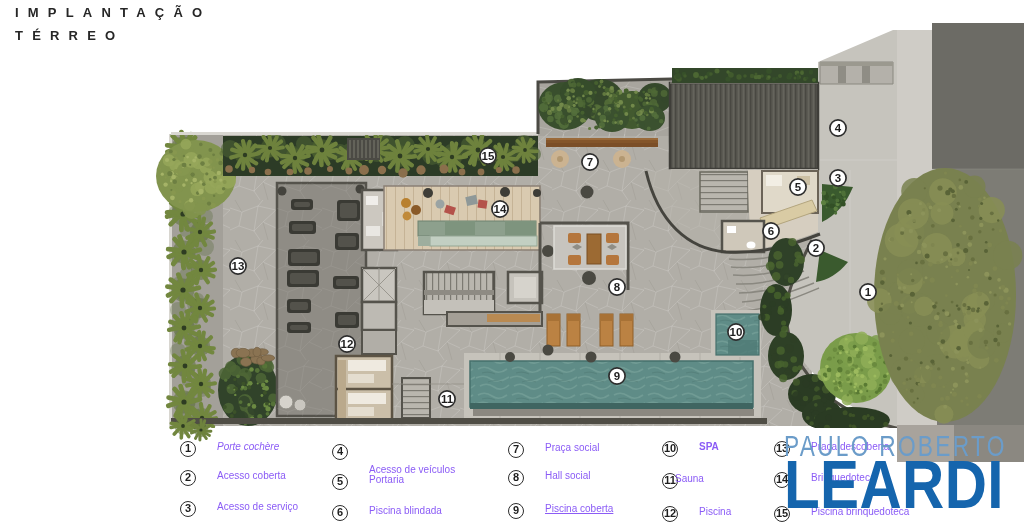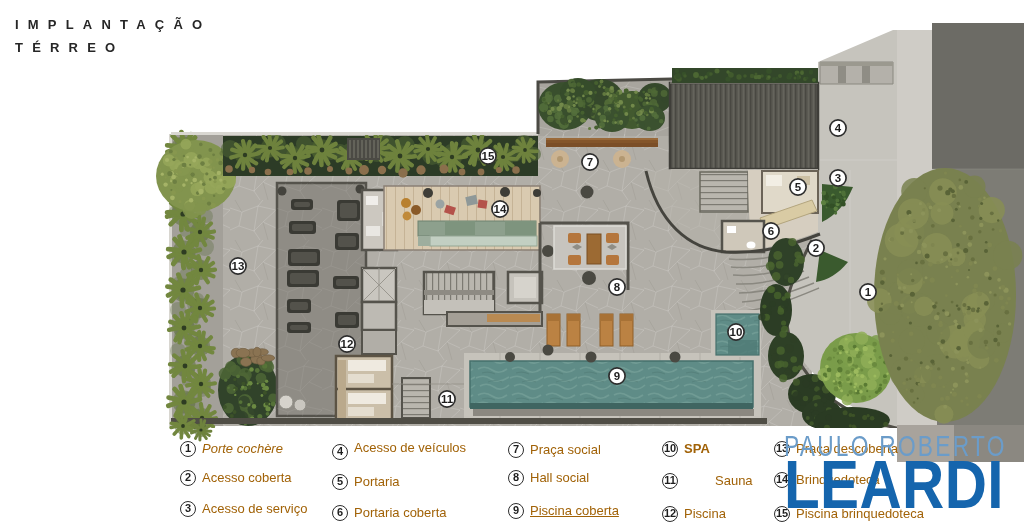--- a/index.html
+++ b/index.html
@@ -1,19 +1,19 @@
 <!DOCTYPE html>
 <html><head><meta charset="utf-8">
 <style>
 * { margin:0; padding:0; box-sizing:border-box; }
 html,body { width:1024px; height:530px; background:#fff; font-family:"Liberation Sans", sans-serif; overflow:hidden; }
 #wrap { position:relative; width:1024px; height:530px; }
-.title { position:absolute; left:15px; top:1px; font-size:13px; font-weight:bold; color:#262626; letter-spacing:9.2px; line-height:23px;margin-top:12px; }
+.title { position:absolute; left:15px; top:1px; font-size:13px; font-weight:bold; color:#262626; letter-spacing:9.2px; line-height:23px; }
 .lc { position:absolute; width:16px; height:16px; border:1.6px solid #2d2d2d; border-radius:50%; font-size:11px; font-weight:bold; color:#1e1e1e; text-align:center; line-height:13px; background:#fff; }
-.lt { position:absolute; font-size:13px; color:#a16207; white-space:nowrap; }
+.lt { position:absolute; font-size:10px; color:#8b5cf6; white-space:nowrap;margin-left:15px; }
 .logo1 { position:absolute; left:784px; top:429px; font-size:30px; font-weight:normal; color:#6b9cc9; letter-spacing:3px; white-space:nowrap; transform-origin:0 0; transform:scaleX(0.757); }
 .logo2 { position:absolute; left:784px; top:445px; font-size:68px; font-weight:800; color:#1565ad; letter-spacing:0.5px; white-space:nowrap; transform-origin:0 0; transform:scaleX(0.859); }
 </style></head>
 <body>
 <div id="wrap">
 <svg width="1024" height="530" viewBox="0 0 1024 530" style="position:absolute;left:0;top:0">
 <defs>
 <pattern id="cracks" width="46" height="40" patternUnits="userSpaceOnUse">
  <path d="M0,8 L12,12 L9,26 L0,30 M12,12 L28,6 L46,10 M9,26 L24,31 L28,6 M24,31 L30,40 M28,6 L33,0 M46,10 L33,22 L24,31 M33,22 L46,28" stroke="#ffffff" stroke-width="0.7" fill="none" opacity="0.22"></path>
  <path d="M5,0 L12,12 M38,40 L33,22" stroke="#8a877f" stroke-width="0.5" fill="none" opacity="0.5"></path>
@@ -1955,35 +1955,35 @@
 </svg>
 
 <div class="title">IMPLANTAÇÃO<br>TÉRREO</div>
 <div class="lc" style="left:180px;top:441px">1</div>
     <div class="lt" style="left:202px;top:441px;font-style:italic;">Porte cochère</div>
 <div class="lc" style="left:180px;top:470px">2</div>
     <div class="lt" style="left:202px;top:470px;">Acesso coberta</div>
 <div class="lc" style="left:180px;top:501px">3</div>
     <div class="lt" style="left:202px;top:501px;text-align:center;">Acesso de serviço</div>
 <div class="lc" style="left:332px;top:444px">4</div>
-    <div class="lt" style="left:354px;top:440px;">Acesso de veículos</div>
+    <div class="lt" style="left:354px;top:464px;">Acesso de veículos</div>
 <div class="lc" style="left:332px;top:474px">5</div>
     <div class="lt" style="left:354px;top:474px;">Portaria</div>
 <div class="lc" style="left:332px;top:505px">6</div>
-    <div class="lt" style="left:354px;top:505px;">Portaria coberta</div>
+    <div class="lt" style="left:354px;top:505px;">Piscina blindada</div>
 <div class="lc" style="left:508px;top:442px">7</div>
     <div class="lt" style="left:530px;top:442px;">Praça social</div>
 <div class="lc" style="left:508px;top:470px">8</div>
     <div class="lt" style="left:530px;top:470px;">Hall social</div>
 <div class="lc" style="left:508px;top:503px">9</div>
     <div class="lt" style="left:530px;top:503px;text-decoration:underline;">Piscina coberta</div>
 <div class="lc" style="left:662px;top:441px">10</div>
     <div class="lt" style="left:684px;top:441px;font-weight:bold;">SPA</div>
 <div class="lc" style="left:662px;top:473px">11</div>
-    <div class="lt" style="left:715px;top:473px;">Sauna</div>
+    <div class="lt" style="left:660px;top:473px;">Sauna</div>
 <div class="lc" style="left:662px;top:506px">12</div>
     <div class="lt" style="left:684px;top:506px;">Piscina</div>
 <div class="lc" style="left:774px;top:441px">13</div>
     <div class="lt" style="left:796px;top:441px;">Praça descoberta</div>
 <div class="lc" style="left:774px;top:472px">14</div>
     <div class="lt" style="left:796px;top:472px;">Brinquedoteca</div>
 <div class="lc" style="left:774px;top:506px">15</div>
     <div class="lt" style="left:796px;top:506px;">Piscina brinquedoteca</div>
 
 <div class="logo1">PAULO ROBERTO</div>

